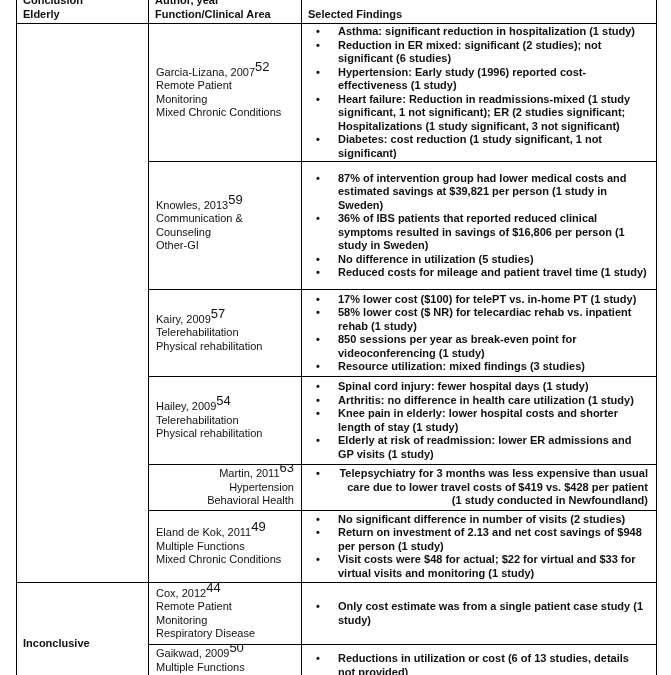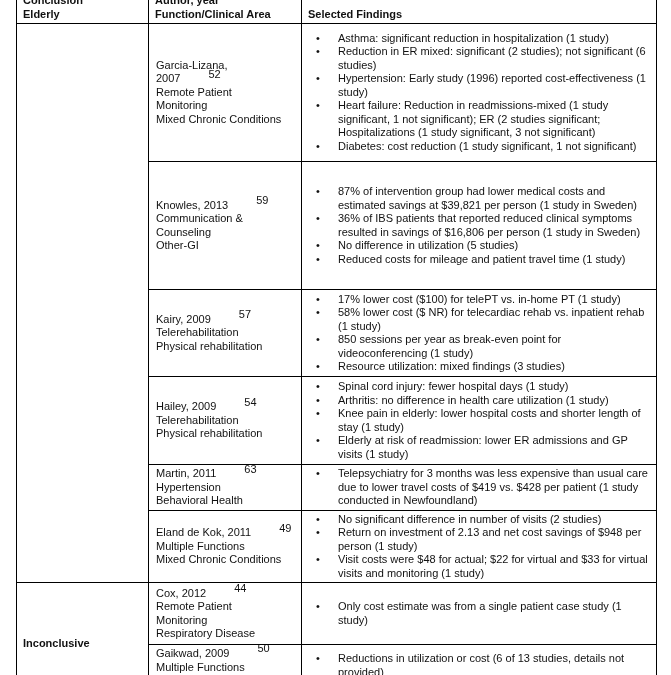--- a/index.html
+++ b/index.html
@@ -42,51 +42,51 @@
     font-weight: bold;
     padding: 2px 6px;
   }
   td.author-cell {
     vertical-align: middle;
     padding: 2px 7px;
   }
   td.findings-cell {
     vertical-align: middle;
     padding: 1px 2px;
+    font-weight: bold;
   }
   td.vtop { vertical-align: top; }
   td.pt7 { padding-top: 7px; }
   ul.findings-list {
     list-style: none;
     margin: 0;
     padding: 0;
   }
   li.finding-item {
     position: relative;
     padding: 0 6px 0 34px;
   }
   li.finding-item::before {
     content: "\2022";
     position: absolute;
     left: 12px;
     top: 0;
   }
   sup.cite {
-    font-size: 11px;
+    font-size: 13px;
     vertical-align: super;
     line-height: 0;
-    margin-left: 28px;
   }
   
   tr.rh-hdr  { height: 32px; }
   tr.rh-1 { height: 138px; }
   tr.rh-2 { height: 128px; }
   tr.rh-3 { height: 87px; }
   tr.rh-4 { height: 88px; }
-  tr.rh-5 { height: 46px; }
+  tr.rh-5 { height: 46px; text-align: right; }
   tr.rh-6 { height: 72px; }
   tr.rh-7 { height: 62px; }
   tr.rh-8 { height: 60px; }
 </style>
 </head>
 <body>
 
 <div class="page">
   <table class="review-table">
     <colgroup>

